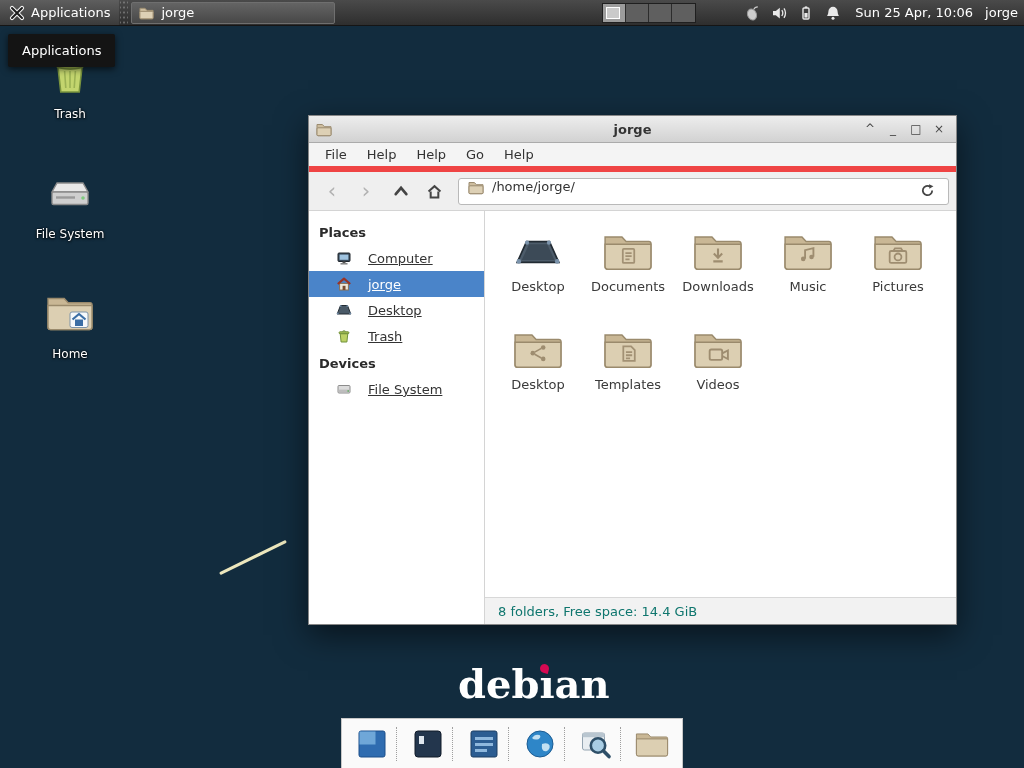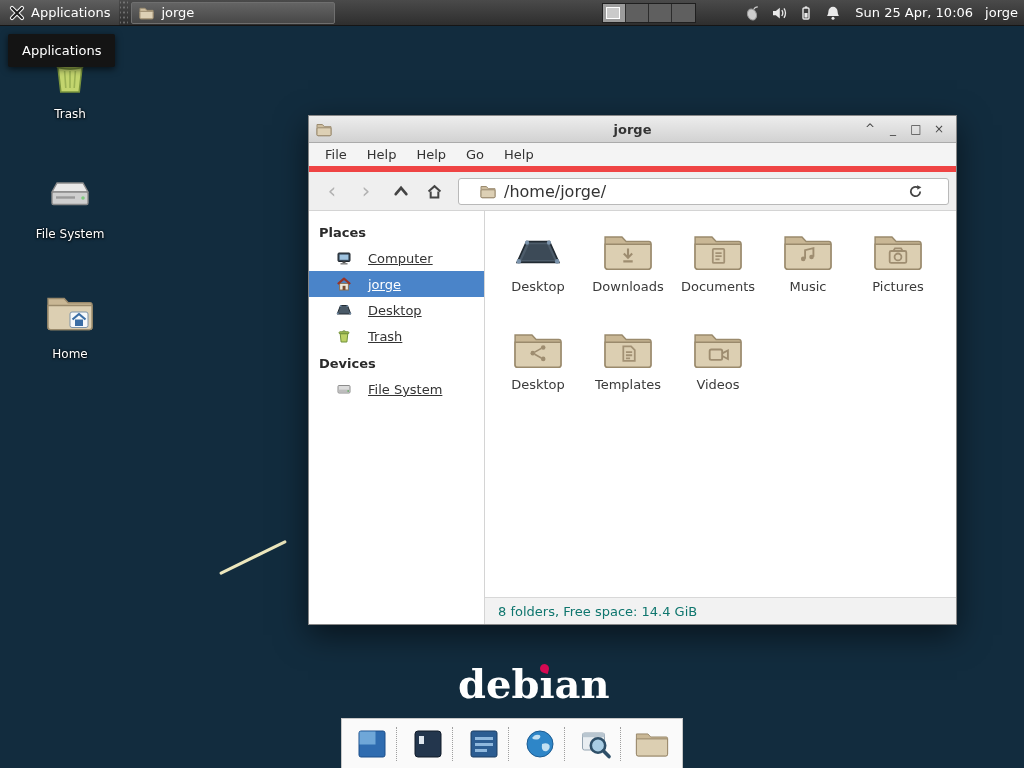--- a/index.html
+++ b/index.html
@@ -61,22 +61,22 @@
   .menubar { flex:0 0 27px; background:#f4f4f4; border-bottom:6px solid #ef4444;
              display:flex; align-items:center; padding:0 6px; }
   .menu-item { padding:4px 10px; font-size:13px; color:#333; }
   .toolbar { flex:0 0 39px; background:#efefef; border-bottom:1px solid #d4d4d4;
              display:flex; align-items:center; padding:0 7px; gap:2px; }
   .nav-btn { width:32px; height:28px; display:flex; align-items:center; justify-content:center;
              font-size:21px; color:#3e3e3e; }
   .nav-btn.disabled { color:#b2b2b2; }
   .nav-btn svg { width:17px; height:17px; }
   .pathbar { flex:1; height:27px; margin-left:6px; background:#fff; border:1px solid #b9b9b9;
-             border-radius:3px; display:flex; align-items:center; padding:0 21px; gap:8px;
-             font-size:16px; color:#333; }
+             border-radius:3px; display:flex; align-items:flex-start; padding:0 9px; gap:8px;
+             font-size:13px; color:#333; }
   .pathbar .p-icon { width:16px; height:16px; }
   .reload { margin-left:auto; width:24px; height:24px; display:flex; align-items:center;
             justify-content:center; }
   .reload svg { width:15px; height:15px; }
 
   .win-body { flex:1; display:flex; min-height:0; }
   .sidebar { width:176px; border-right:1px solid #d4d4d4; padding-top:7px; font-size:13px;
              color:#333; }
   .side-header { font-weight:bold; padding:7px 10px 5px; color:#2b2b2b; }
   .side-item { height:26px; display:flex; align-items:center; gap:16px; padding-left:27px;text-decoration:underline; }
@@ -422,30 +422,30 @@
       <div class="files">
         <div class="file-cell">
           <svg viewBox="0 0 48 40">
               <use href="#desktop48"></use>
             </svg>
           <span>Desktop</span>
         </div>
         <div class="file-cell">
           <svg viewBox="0 0 48 40">
               <use href="#folder48"></use>
+              <use href="#em-doc"></use>
+            </svg>
+          <span>Documents</span>
+        </div>
+        <div class="file-cell">
+          <svg viewBox="0 0 48 40">
+              <use href="#folder48"></use>
               <use href="#em-down"></use>
             </svg>
           <span>Downloads</span>
-        </div>
-        <div class="file-cell">
-          <svg viewBox="0 0 48 40">
-              <use href="#folder48"></use>
-              <use href="#em-doc"></use>
-            </svg>
-          <span>Documents</span>
         </div>
         <div class="file-cell">
           <svg viewBox="0 0 48 40">
               <use href="#folder48"></use>
               <use href="#em-music"></use>
             </svg>
           <span>Music</span>
         </div>
         <div class="file-cell">
           <svg viewBox="0 0 48 40">

